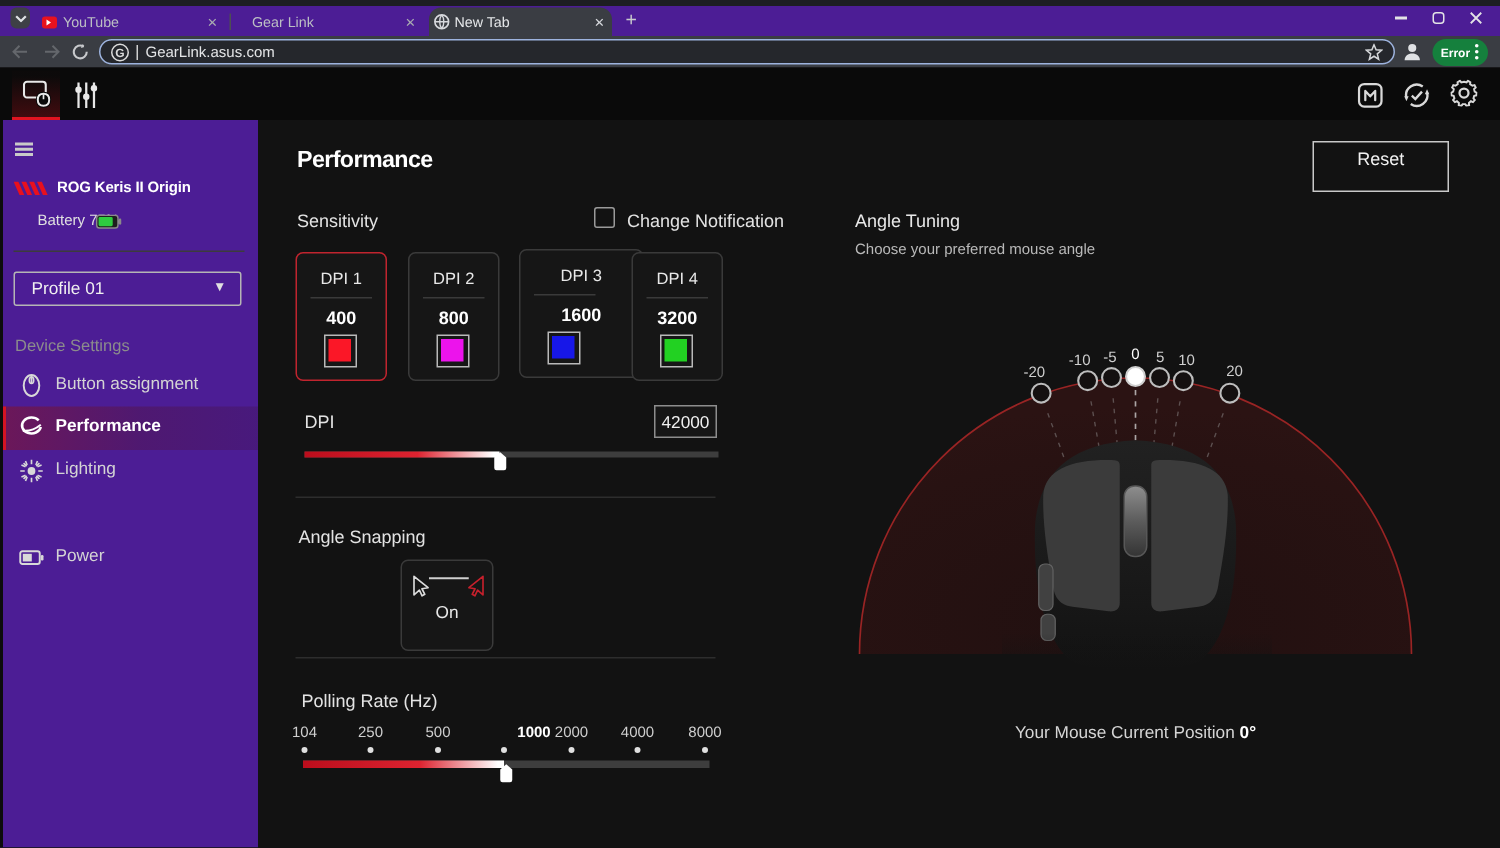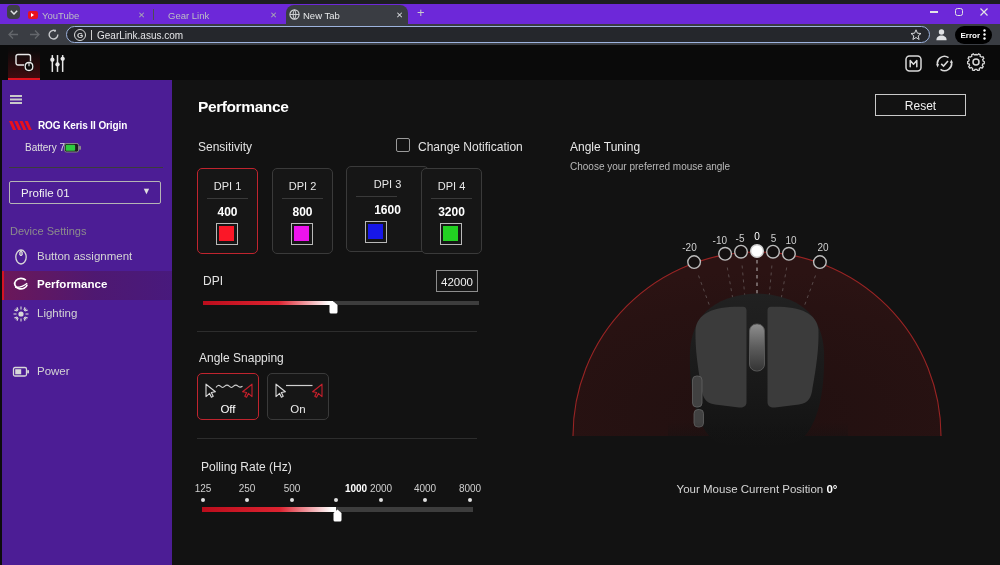--- a/index.html
+++ b/index.html
@@ -1,21 +1,21 @@
 <!DOCTYPE html>
 <html><head>
 <meta charset="utf-8">
 <style>
 * { margin:0; padding:0; box-sizing:border-box; }
 html,body { width:1000px; height:565px; overflow:hidden; background:#121212;
   font-family:"Liberation Sans", sans-serif; }
 #stage { position:relative; width:1000px; height:565px; }
 
 
-#tabbar { position:absolute; left:0; top:0; width:1000px; height:24px; background:#6d28d9; }
+#tabbar { position:absolute; left:0; top:0; width:1000px; height:24px; background:#4c1d95; }
 #navbar { position:absolute; left:0; top:24px; width:1000px; height:21px; background:#3a3d43; }
 .tab { position:absolute; top:5px; height:19px; border-radius:8px 8px 0 0; font-size:9.5px; color:#bcbfc4; }
 .tabx { position:absolute; top:4.5px; font-size:8.5px; color:#a9acb1; }
 .winbtn { position:absolute; top:0; color:#e3e3e6; }
 
 
 #omni { position:absolute; left:66px; top:2px; width:864px; height:17px; border-radius:9px;
   background:#25272c; border:1.6px solid #9db3de; }
 
 
@@ -86,21 +86,21 @@
       <div style="position:absolute;left:24px;top:2.5px;width:1px;height:10px;background:#cfcfcf;"></div>
       <div style="position:absolute;left:30px;top:2.5px;color:#e4e5e7;font-size:10px;">GearLink.asus.com</div>
       <svg style="position:absolute;left:843px;top:1.5px;" width="12" height="12" viewBox="0 0 12 12">
           <path d="M6 0.8 L7.4 4.2 L11 4.5 L8.2 6.9 L9.1 10.5 L6 8.5 L2.9 10.5 L3.8 6.9 L1 4.5 L4.6 4.2 Z" fill="none" stroke="#d4d6d9" stroke-width="1"></path>
         </svg>
     </div>
     <svg style="position:absolute;left:934px;top:3px;" width="15" height="15" viewBox="0 0 15 15">
         <circle cx="7.5" cy="5" r="2.7" fill="#dfe1e4"></circle>
         <path d="M2.4 13.2c0-3 2.3-4.6 5.1-4.6s5.1 1.6 5.1 4.6z" fill="#dfe1e4"></path>
       </svg>
-    <div style="position:absolute;left:955px;top:1.5px;width:37px;height:18px;background:#000000;border-radius:9px;">
+    <div style="position:absolute;left:955px;top:1.5px;width:37px;height:18px;background:#15803d;border-radius:9px;">
       <span style="position:absolute;left:5.5px;top:5px;color:#fff;font-size:8px;font-weight:bold;">Error</span>
       <svg style="position:absolute;left:28px;top:3.5px;" width="3" height="11" viewBox="0 0 3 11">
           <circle cx="1.5" cy="1.5" r="1.2" fill="#fff"></circle>
           <circle cx="1.5" cy="5.5" r="1.2" fill="#fff"></circle>
           <circle cx="1.5" cy="9.5" r="1.2" fill="#fff"></circle>
         </svg>
     </div>
   </div>
 
   <div id="appbar">
@@ -261,42 +261,34 @@
     <div style="position:absolute;left:31px;top:221px;width:276px;height:3.5px;background:#3d3d3d;">
       <div style="position:absolute;left:0;top:0;width:130px;height:3.5px;background:linear-gradient(to right,#bb0d1c,#dd2330 58%,#ffffff 97%);"></div>
     </div>
     <svg style="position:absolute;left:156.5px;top:221px;" width="9" height="13" viewBox="0 0 9 13">
         <path d="M0.5 4 L4.5 0.5 L8.5 4 L8.5 11 Q8.5 12.5 7 12.5 L2 12.5 Q0.5 12.5 0.5 11 Z" fill="#fff"></path>
       </svg>
 
     <div class="sep" style="left:25px;top:251px;width:280px;"></div>
 
     <div style="position:absolute;left:27px;top:271px;color:#e3e3e3;font-size:12px;">Angle Snapping</div>
-    <div class="card" style="left:25px;top:293px;width:62px;height:47px;border:1.5px solid #c0242e;">
-      <svg style="position:absolute;left:7px;top:9px;" width="48" height="16" viewBox="0 0 48 16">
-        <path d="M1 1.2 L1 13.6 L4.6 10.4 L6.4 14.2 L8.2 13.2 L6.3 9.5 L10.4 8.8 Z" fill="none" stroke="#dcdcdc" stroke-width="1.1" stroke-linejoin="round"></path>
-        <path d="M11 4.5 Q13.2 1 15.4 3.2 Q17.6 5.6 19.8 3.2 Q22 1 24.2 3.2 Q26.4 5.6 28.6 3.2 Q30.8 1 33 3.2 Q34.8 5 37.5 3.2" fill="none" stroke="#cfcfcf" stroke-width="1.05"></path>
-        <path d="M47 1.2 L47 13.6 L43.4 10.4 L41.6 14.2 L39.8 13.2 L41.7 9.5 L37.6 8.8 Z" fill="none" stroke="#c6202c" stroke-width="1.1" stroke-linejoin="round"></path>
-      </svg>
-      <div style="position:absolute;left:0;top:29px;width:100%;text-align:center;color:#fff;font-size:11.5px;">Off</div>
-    </div>
-    <div class="card" style="left:95px;top:293px;width:62px;height:47px;">
+    <div class="card" style="left:95px;top:293px;width:62px;height:61px;">
       <svg style="position:absolute;left:7px;top:9px;" width="48" height="16" viewBox="0 0 48 16">
         <path d="M1 1.2 L1 13.6 L4.6 10.4 L6.4 14.2 L8.2 13.2 L6.3 9.5 L10.4 8.8 Z" fill="none" stroke="#dcdcdc" stroke-width="1.1" stroke-linejoin="round"></path>
         <line x1="11" y1="2.5" x2="37.5" y2="2.5" stroke="#cfcfcf" stroke-width="1.2"></line>
         <path d="M47 1.2 L47 13.6 L43.4 10.4 L41.6 14.2 L39.8 13.2 L41.7 9.5 L37.6 8.8 Z" fill="none" stroke="#c6202c" stroke-width="1.1" stroke-linejoin="round"></path>
       </svg>
       <div style="position:absolute;left:0;top:29px;width:100%;text-align:center;color:#e8e8e8;font-size:11.5px;">On</div>
     </div>
 
     <div class="sep" style="left:25px;top:358px;width:280px;"></div>
 
     <div style="position:absolute;left:29px;top:380px;color:#e3e3e3;font-size:12px;">Polling Rate (Hz)</div>
     <div style="position:absolute;left:0px;top:403px;width:340px;color:#cfcfcf;font-size:10px;">
-      <span style="position:absolute;left:31px;width:0;display:inline-block;"><span style="display:inline-block;transform:translateX(-50%);">125</span></span>
+      <span style="position:absolute;left:31px;width:0;display:inline-block;"><span style="display:inline-block;transform:translateX(-50%);">104</span></span>
       <span style="position:absolute;left:75px;"><span style="display:inline-block;transform:translateX(-50%);">250</span></span>
       <span style="position:absolute;left:120px;"><span style="display:inline-block;transform:translateX(-50%);">500</span></span>
       <span style="position:absolute;left:164px;color:#fff;font-weight:bold;padding-left:20px;"><span style="display:inline-block;transform:translateX(-50%);">1000</span></span>
       <span style="position:absolute;left:209px;"><span style="display:inline-block;transform:translateX(-50%);">2000</span></span>
       <span style="position:absolute;left:253px;"><span style="display:inline-block;transform:translateX(-50%);">4000</span></span>
       <span style="position:absolute;left:298px;"><span style="display:inline-block;transform:translateX(-50%);">8000</span></span>
     </div>
     <div style="position:absolute;left:0;top:418px;">
       <span style="position:absolute;left:29px;width:4px;height:4px;border-radius:50%;background:#e0e0e0;"></span>
       <span style="position:absolute;left:73px;width:4px;height:4px;border-radius:50%;background:#e0e0e0;"></span>
@@ -306,21 +298,21 @@
       <span style="position:absolute;left:251px;width:4px;height:4px;border-radius:50%;background:#e0e0e0;"></span>
       <span style="position:absolute;left:296px;width:4px;height:4px;border-radius:50%;background:#e0e0e0;"></span>
     </div>
     <div style="position:absolute;left:30px;top:427px;width:271px;height:5px;background:#3d3d3d;">
       <div style="position:absolute;left:0;top:0;width:134px;height:5px;background:linear-gradient(to right,#bb0d1c,#dd2330 58%,#ffffff 97%);"></div>
     </div>
     <svg style="position:absolute;left:161px;top:429px;" width="9" height="13" viewBox="0 0 9 13">
         <path d="M0.5 4 L4.5 0.5 L8.5 4 L8.5 11 Q8.5 12.5 7 12.5 L2 12.5 Q0.5 12.5 0.5 11 Z" fill="#fff"></path>
       </svg>
 
-    <div style="position:absolute;left:703px;top:14px;width:91px;height:22px;border:1px solid #c9c9c9;text-align:center;line-height:22px;color:#f2f2f2;font-size:12px;">Reset</div>
+    <div style="position:absolute;left:703px;top:14px;width:91px;height:34px;border:1px solid #c9c9c9;text-align:center;line-height:22px;color:#f2f2f2;font-size:12px;">Reset</div>
     <div style="position:absolute;left:398px;top:60px;color:#e8e8e8;font-size:12px;">Angle Tuning</div>
     <div style="position:absolute;left:398px;top:81px;color:#b9b9b9;font-size:10px;">Choose your preferred mouse angle</div>
 
     <svg style="position:absolute;left:386px;top:146px;" width="400" height="240" viewBox="0 0 400 240">
       <defs>
         <radialGradient id="semiG" cx="0.5" cy="0.875" r="0.77">
           <stop offset="0%" stop-color="#211010"></stop>
           <stop offset="78%" stop-color="#281212"></stop>
           <stop offset="100%" stop-color="#2b1313"></stop>
         </radialGradient>

